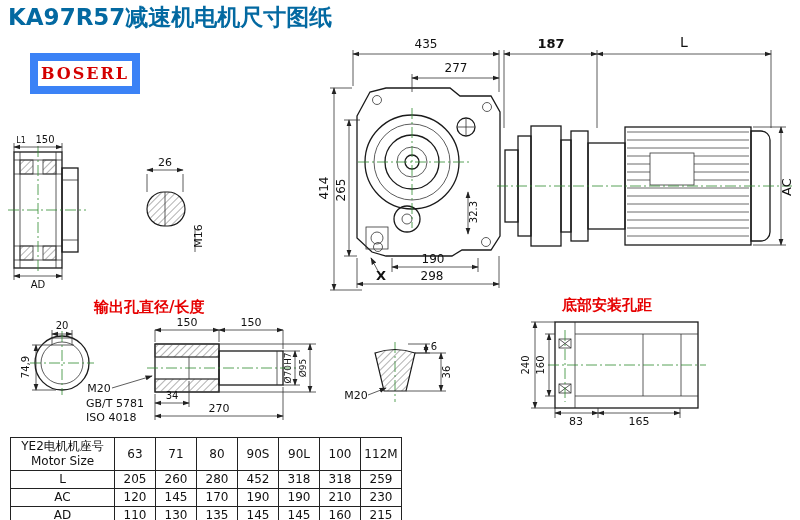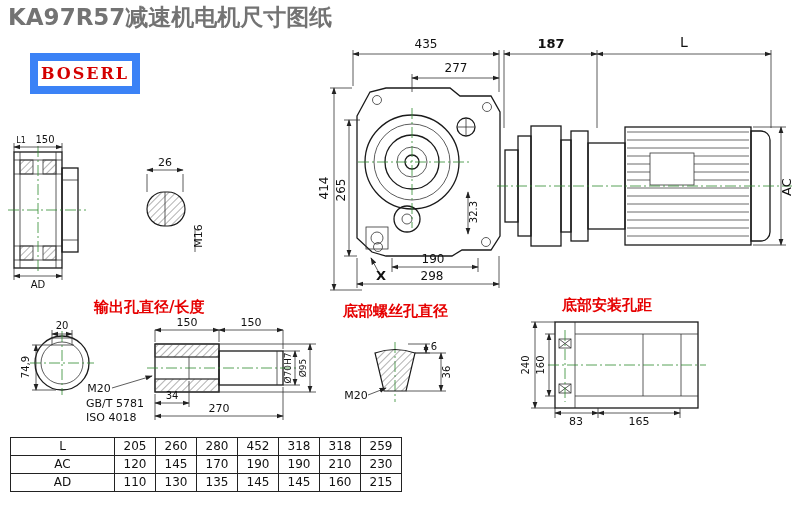--- a/index.html
+++ b/index.html
@@ -1,18 +1,18 @@
 <!DOCTYPE html>
 <html><head>
 <meta charset="utf-8">
 <style>
   html,body{margin:0;padding:0;background:#fff;}
   .page{position:relative;width:800px;height:520px;background:#fff;overflow:hidden;
         font-family:"DejaVu Sans",sans-serif;}
-  .title{position:absolute;left:8px;top:2px;font-size:23px;font-weight:bold;color:#737373;}
+  .title{position:absolute;left:8px;top:2px;font-size:23px;font-weight:bold;color:#0369a1;}
   .logo{position:absolute;left:30px;top:53px;width:94px;height:25px;border:8px solid #3b82f6;
         display:flex;align-items:center;justify-content:center;color:#d40000;font-weight:bold;
         font-size:16px;letter-spacing:2px;font-family:"DejaVu Serif",serif;}
   .red-label{position:absolute;color:#e60000;font-weight:bold;font-size:15px;white-space:nowrap;}
   svg.drawing{position:absolute;left:0;top:0;}
   svg text{text-anchor:middle;font-family:"DejaVu Sans",sans-serif;fill:#111;}
   .ta-s{text-anchor:start;}
   .f8{font-size:8px}.f9{font-size:9px}.f10{font-size:10px}.f11{font-size:11px}
   .f12{font-size:12px}.f13{font-size:13px}.f14{font-size:14px}.b{font-weight:bold}
   .ln{stroke:#1a1a1a;stroke-width:1.3;fill:none;}
@@ -282,35 +282,47 @@
       <line class="thin" x1="680" y1="408" x2="680" y2="418"></line>
       <text class="f11" x="576" y="425">83</text>
       <text class="f11" x="639" y="425">165</text>
     </g>
   </svg>
 
   <div class="title">KA97R57减速机电机尺寸图纸</div>
   <div class="logo">BOSERL</div>
 
   <div class="red-label" style="left:94px;top:298px">输出孔直径/长度</div>
-  <div class="red-label" style="left:343px;top:302px">底部螺丝孔直径</div>
   <div class="red-label" style="left:562px;top:296px">底部安装孔距</div>
 
   <table class="dim-table">
     <colgroup>
       <col style="width:104px">
       <col style="width:41px">
         <col style="width:41px">
         <col style="width:41px">
         <col style="width:41px">
       <col style="width:41px">
         <col style="width:41px">
         <col style="width:41px">
     </colgroup>
     <tbody>
+      <tr>
+        <th>
+          <div>YE2电机机座号</div>
+          <div>Motor Size</div>
+        </th>
+        <th>63</th>
+        <th>71</th>
+        <th>80</th>
+        <th>90S</th>
+        <th>90L</th>
+        <th>100</th>
+        <th>112M</th>
+      </tr>
       <tr>
         <td>L</td>
         <td>205</td>
         <td>260</td>
         <td>280</td>
         <td>452</td>
         <td>318</td>
         <td>318</td>
         <td>259</td>
       </tr>

